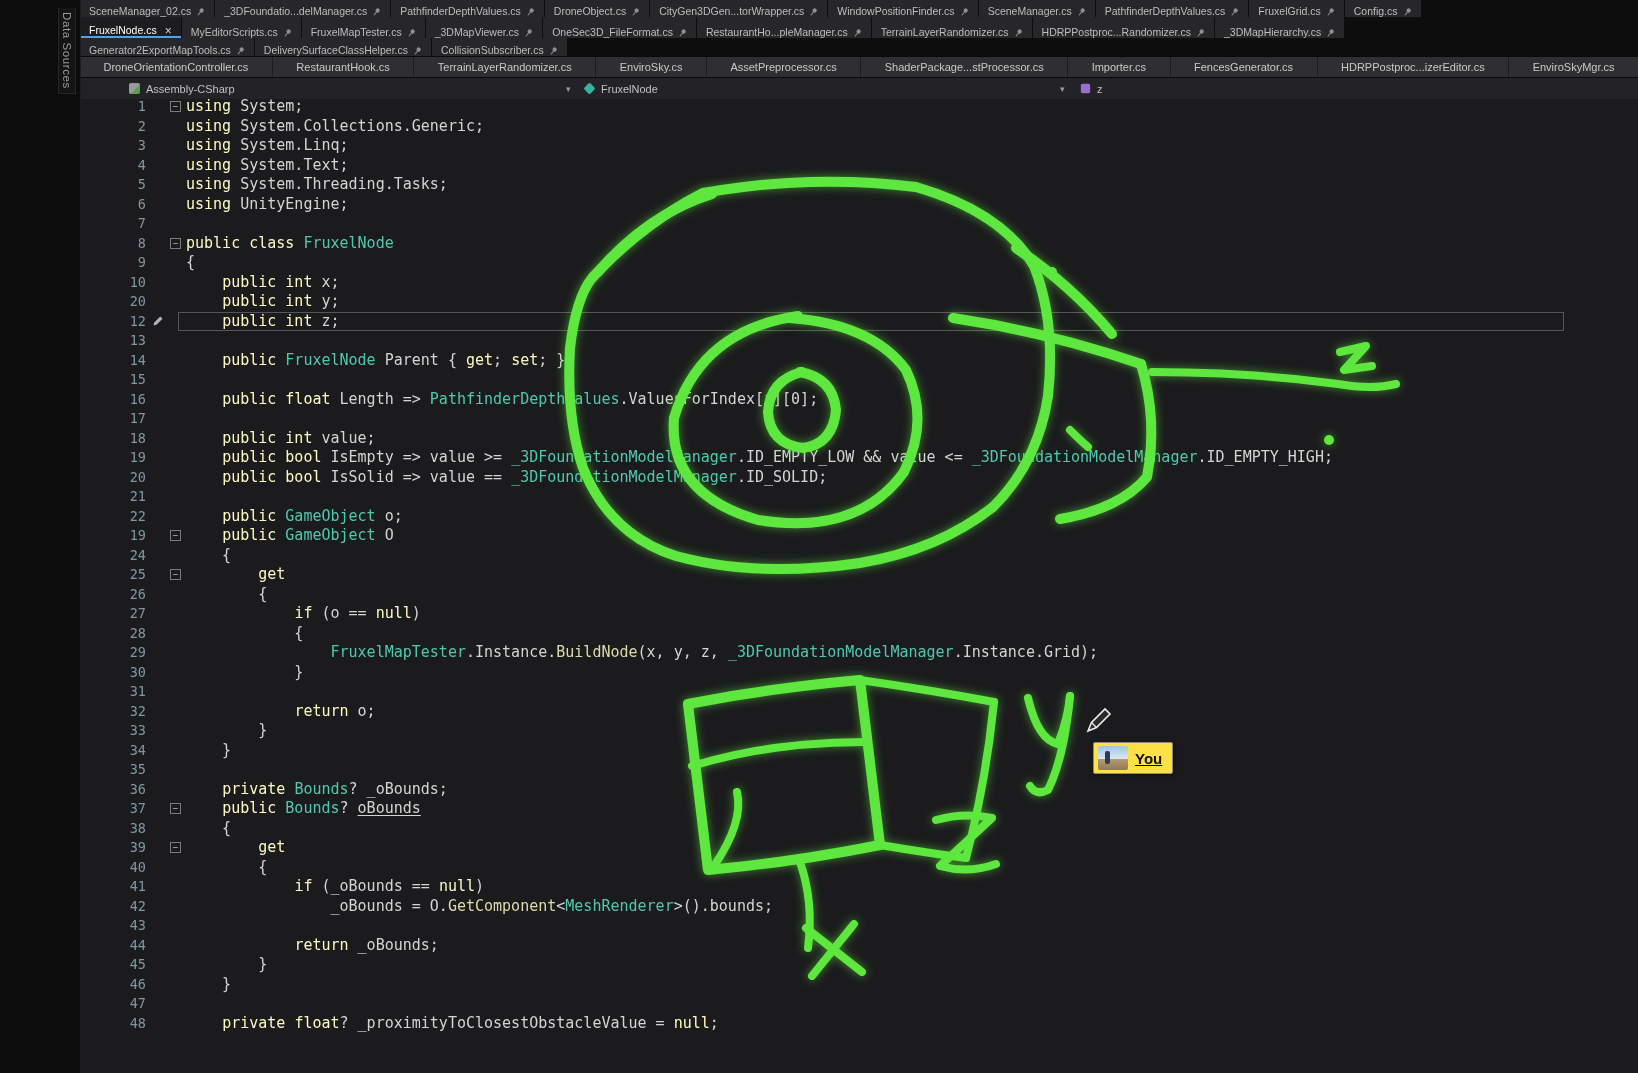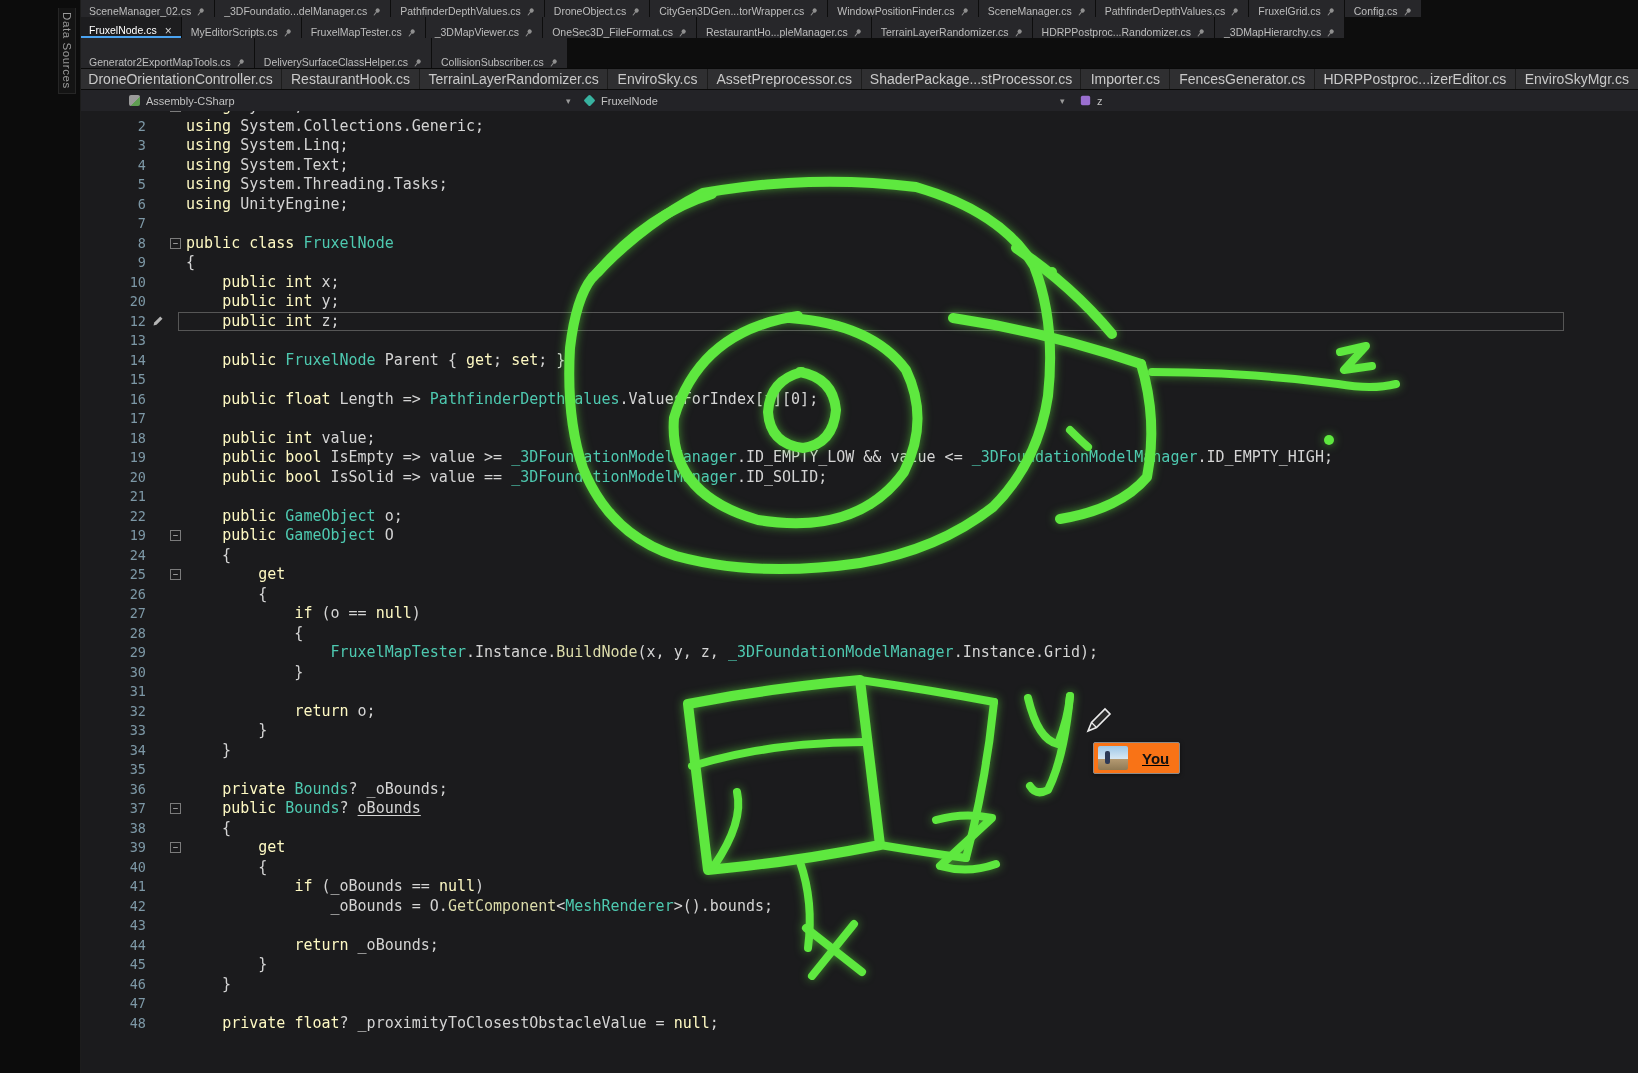--- a/index.html
+++ b/index.html
@@ -13,29 +13,29 @@
   
   .left-strip{position:absolute;left:0;top:0;width:80px;height:100%;background:#0c0c0c;z-index:6;border-right:1px solid #1d1d1d;}
   .vtab{
     writing-mode:vertical-rl;color:#9a9a9a;font-size:11.5px;letter-spacing:.6px;
     position:absolute;left:58px;top:8px;padding:4px 2px;background:#141414;border:1px solid #262626;border-top:none;
   }
 
   
   .topbars{position:absolute;left:80px;top:0;right:0;z-index:5;}
   .tabrow{display:flex;background:#0d0d0d;gap:1px;align-items:stretch;overflow:hidden;}
-  .r0{height:17px;} .r1{height:21px;} .r2{height:30px;}
+  .r0{height:17px;} .r1{height:21px;} .r2{height:18px;}
   .tab{display:flex;align-items:flex-end;gap:5px;padding:0 9px;background:#27272a;color:#bdbdbd;font-size:10.5px;white-space:nowrap;flex:none;}
   .tab.active{background:#1d1d1f;color:#ffffff;border-bottom:2px solid #4aa3f0;}
   .tpin{display:inline-flex;}
   .tpin svg{width:9px;height:10px;fill:#8f8f8f;transform:rotate(38deg);}
   .tclose{color:#d5d5d5;font-size:12px;line-height:10px;margin-left:3px;}
 
   .docrow{display:flex;height:20px;background:#2f2f31;border-top:1px solid #0a0a0a;}
-  .dtab{flex:1 1 auto;display:flex;align-items:center;justify-content:center;padding:0 10px;color:#c9c9c9;font-size:14px;border-right:1px solid #1c1c1c;white-space:nowrap;overflow:hidden;}
+  .dtab{flex:1 1 auto;display:flex;align-items:center;justify-content:center;padding:0 10px;color:#c9c9c9;font-size:11px;border-right:1px solid #1c1c1c;white-space:nowrap;overflow:hidden;}
   .dtab:last-child{border-right:none;}
 
   
   .crumb{height:21px;background:#232327;position:relative;font-size:11px;color:#c2c2c2;border-top:1px solid #0a0a0a;}
   .crumb .seg{position:absolute;top:0;height:100%;display:flex;align-items:center;gap:6px;}
   .cr-proj{left:5px;padding-left:44px;}
   .cr-chev1{left:486px;}
   .cr-type{left:504px;}
   .cr-chev2{left:980px;}
   .cr-member{left:1000px;}
@@ -63,22 +63,22 @@
 
   
   .draw{position:absolute;left:0;top:0;z-index:40;pointer-events:none;filter:drop-shadow(0 0 5px rgba(95,235,60,.55));}
   .draw path{fill:none;stroke:var(--green,#5ee83f);stroke-linecap:round;stroke-linejoin:round;}
   .draw .w10{stroke-width:10px;} .draw .w8{stroke-width:8px;}
   .draw circle{fill:var(--green,#5ee83f);}
 
   
   .cursor-wrap{position:absolute;left:1085px;top:706px;z-index:50;pointer-events:none;}
   .youlabel{
-    position:absolute;left:8px;top:36px;display:flex;align-items:center;gap:14px;
-    background:#f97316;border:1px solid #8a8a8a;border-radius:2px;padding:3px 10px 3px 4px;
+    position:absolute;left:8px;top:36px;display:flex;align-items:center;gap:7px;
+    background:#fde047;border:1px solid #8a8a8a;border-radius:2px;padding:3px 10px 3px 4px;
     box-shadow:0 1px 4px rgba(0,0,0,.5);
     text-decoration:underline;
   }
   .avatar{width:30px;height:24px;border-radius:2px;position:relative;flex:none;overflow:hidden;
     background:linear-gradient(180deg,#9ec7e8 0%,#d7e8f4 54%,#b59a72 54%,#8f7a55 100%);}
   .avatar::after{content:'';position:absolute;left:7px;top:5px;width:5px;height:13px;background:#2d3a57;border-radius:2px;}
   .youtext{font-weight:bold;font-size:15px;color:#111;font-family:"Liberation Sans",sans-serif;}
 </style>
 </head>
 <body>

